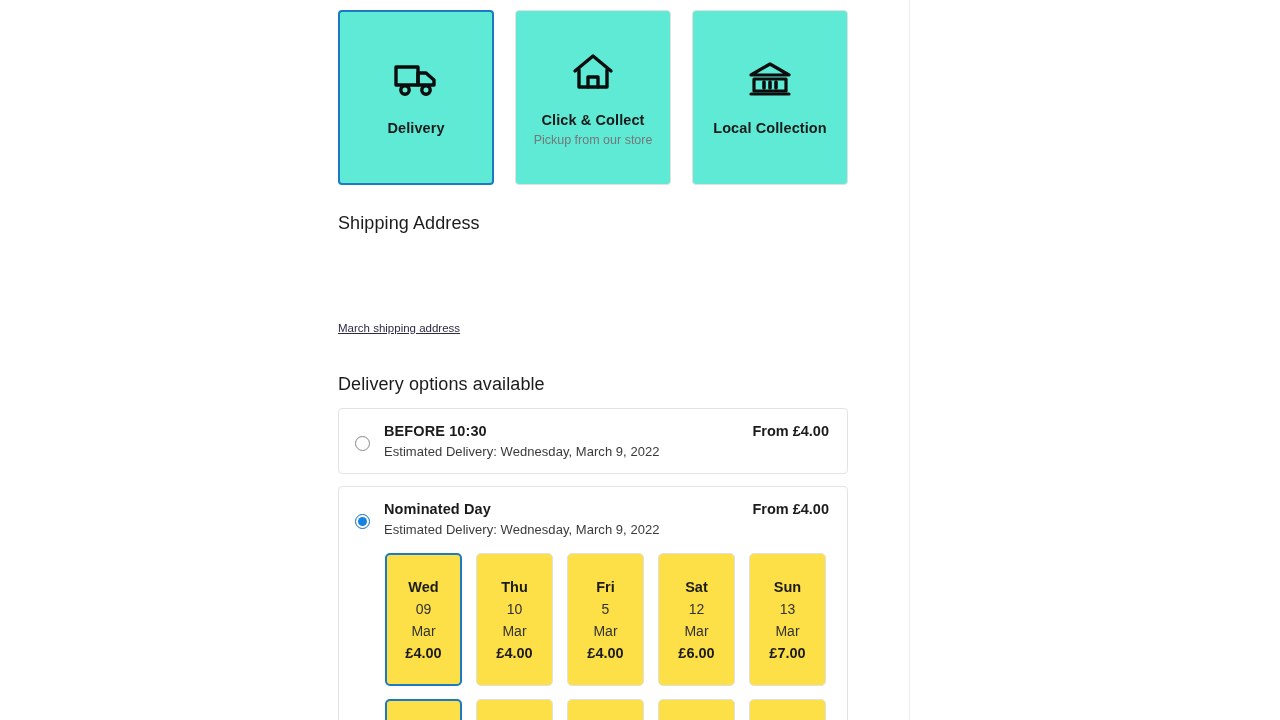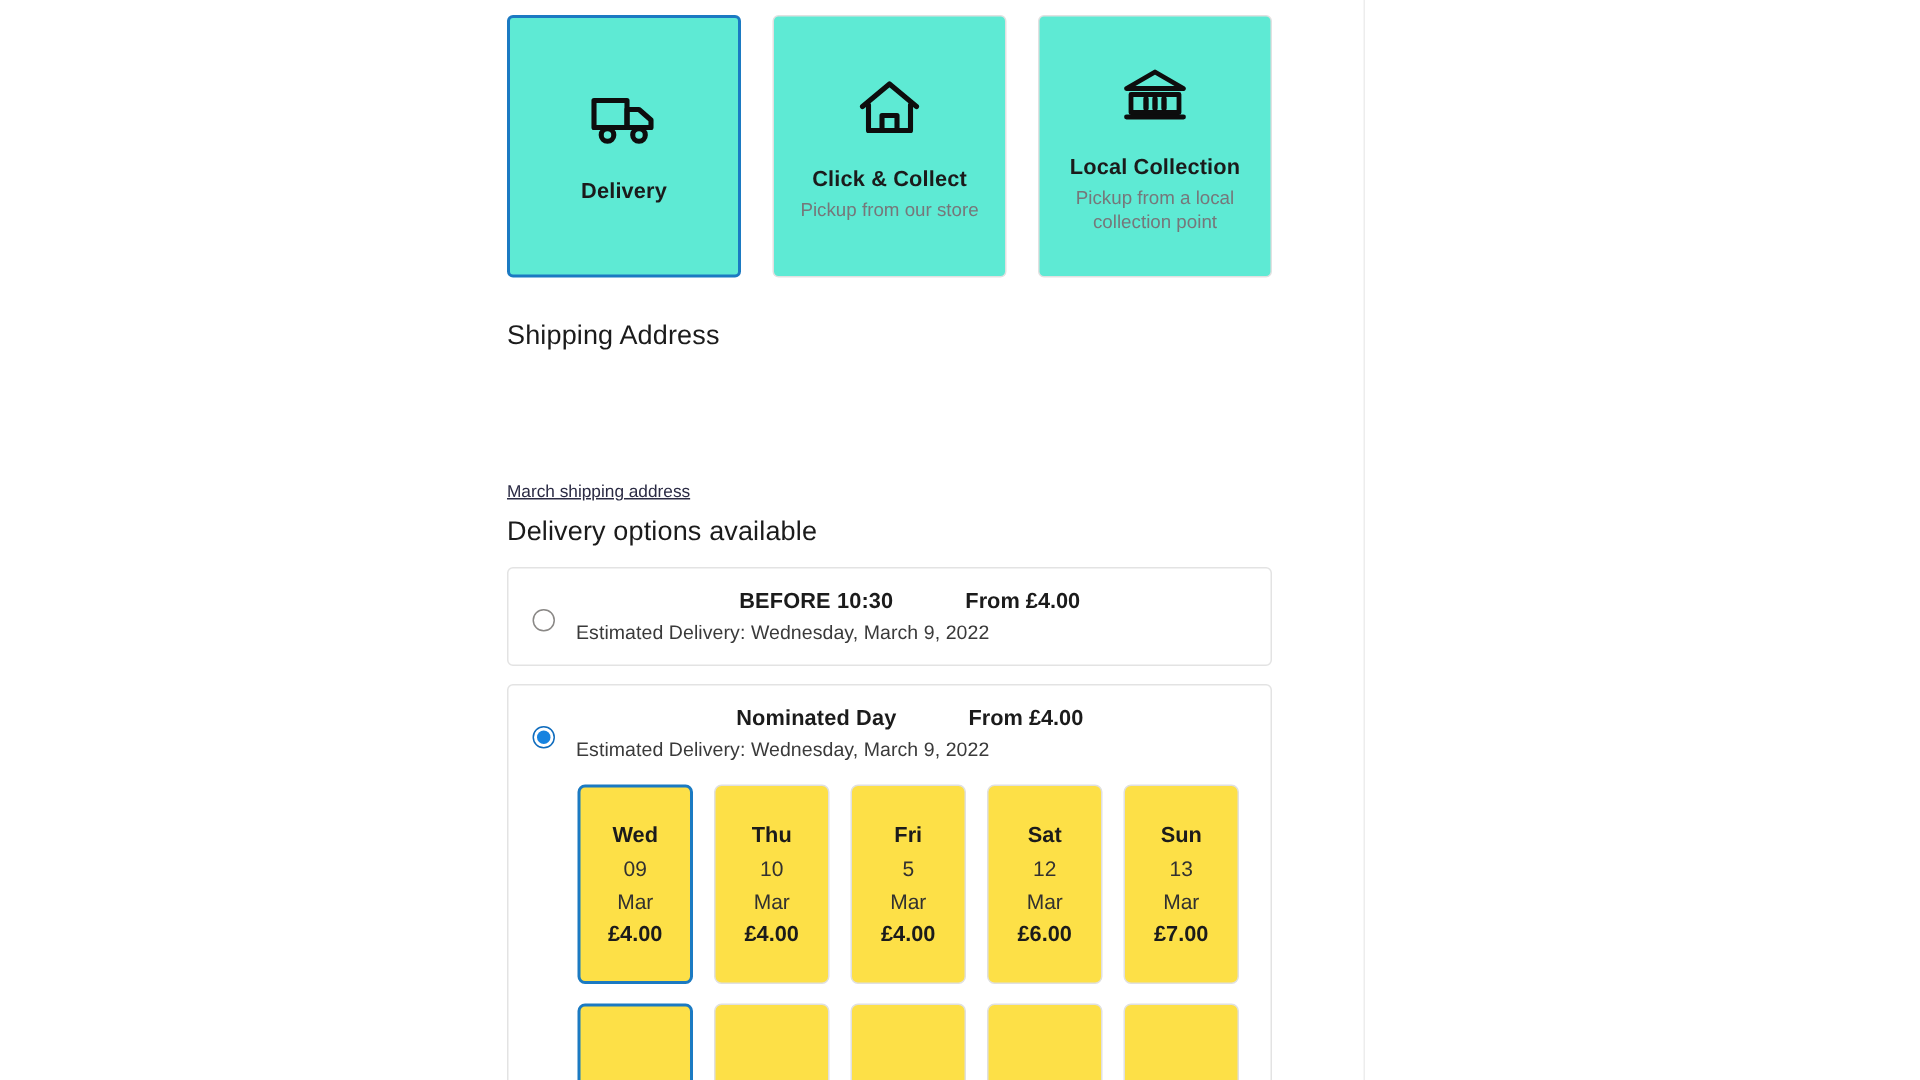--- a/index.html
+++ b/index.html
@@ -111,21 +111,21 @@
   }
 
   .update-link {
     display: inline-block;
     font-size: 11.5px;
     color: #2b2b44;
     text-decoration: underline;
     cursor: pointer;
   }
 
-  .options-heading { margin-top: 8px; margin-bottom: 13px; }
+  .options-heading { margin-top: 38px; margin-bottom: 13px; }
 
   
   .option-card {
     border: 1px solid #e3e3e3;
     border-radius: 4px;
     background: #ffffff;
     margin-bottom: 12px;
     padding: 14px 18px 14px 16px;
     cursor: pointer;
   }
@@ -157,21 +157,21 @@
     width: 9px; height: 9px;
     border-radius: 50%;
     background: #1683e0;
   }
 
   .option-text { flex: 1 1 auto; }
 
   .option-title-row {
     display: flex;
     align-items: baseline;
-    justify-content: center;
+    justify-content: space-between;
     gap: 32px;
   }
 
   .option-title {
     font-size: 14.5px;
     font-weight: bold;
     color: #1b1b1b;
     letter-spacing: 0.1px;
   }
   .option-price {
@@ -273,21 +273,20 @@
       <div class="method-card">
         <div class="method-icon">
           <svg width="44" height="38" viewBox="0 0 44 38" fill="none" stroke="#0d0d0d" stroke-width="3.2" stroke-linejoin="round" stroke-linecap="round">
             <path d="M3 14L22 3l19 11z"></path>
             <path d="M6 18h32v12H6z"></path>
             <path d="M3 33h38"></path>
             <path d="M16 21v6M22 21v6M28 21v6" stroke-width="3.6"></path>
           </svg>
         </div>
         <div class="method-title">Local Collection</div>
-        <div class="method-sub">Pickup from a local collection point</div>
       </div>
 
     </div>
 
     
     <div class="section-heading shipping-heading">Shipping Address</div>
     <div class="address-block"></div>
     <span class="update-link">March shipping address</span>
 
     

